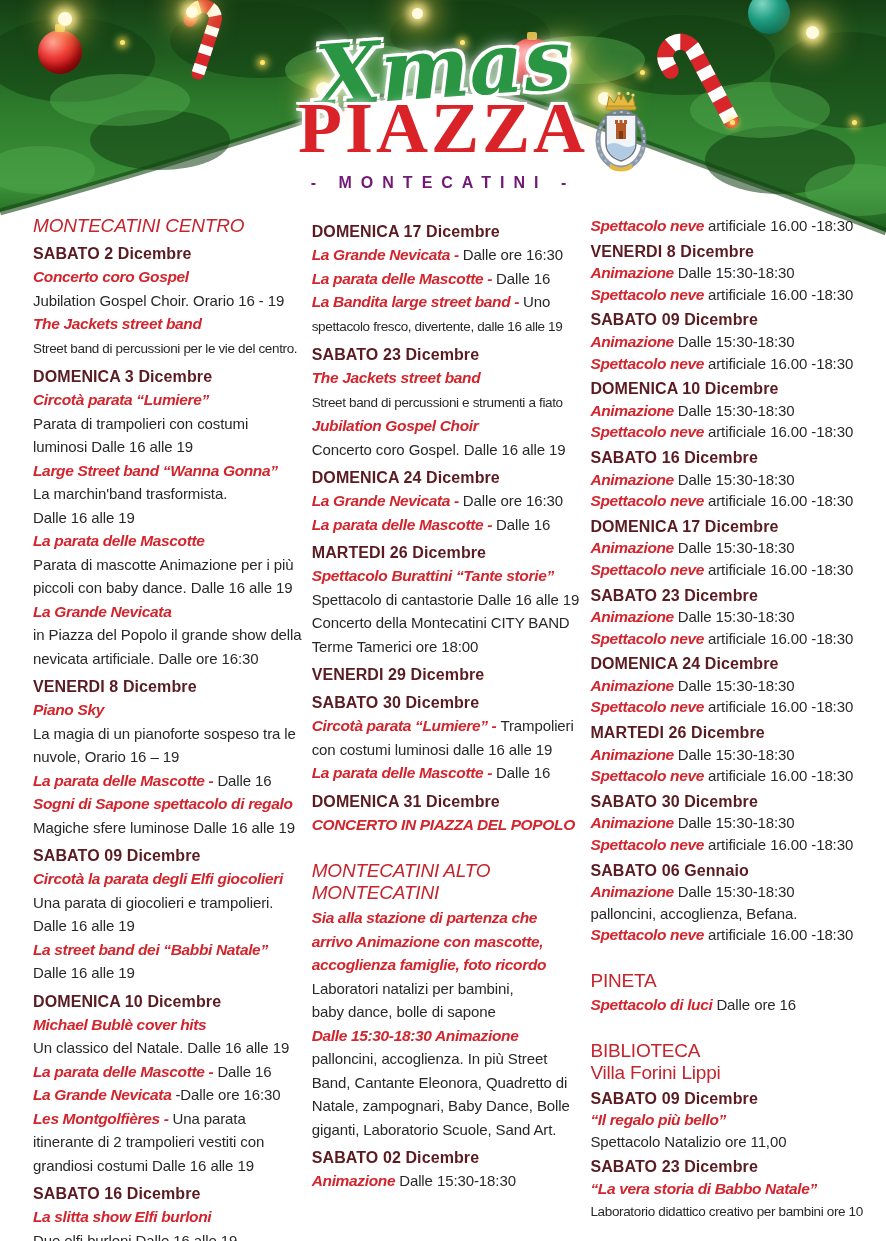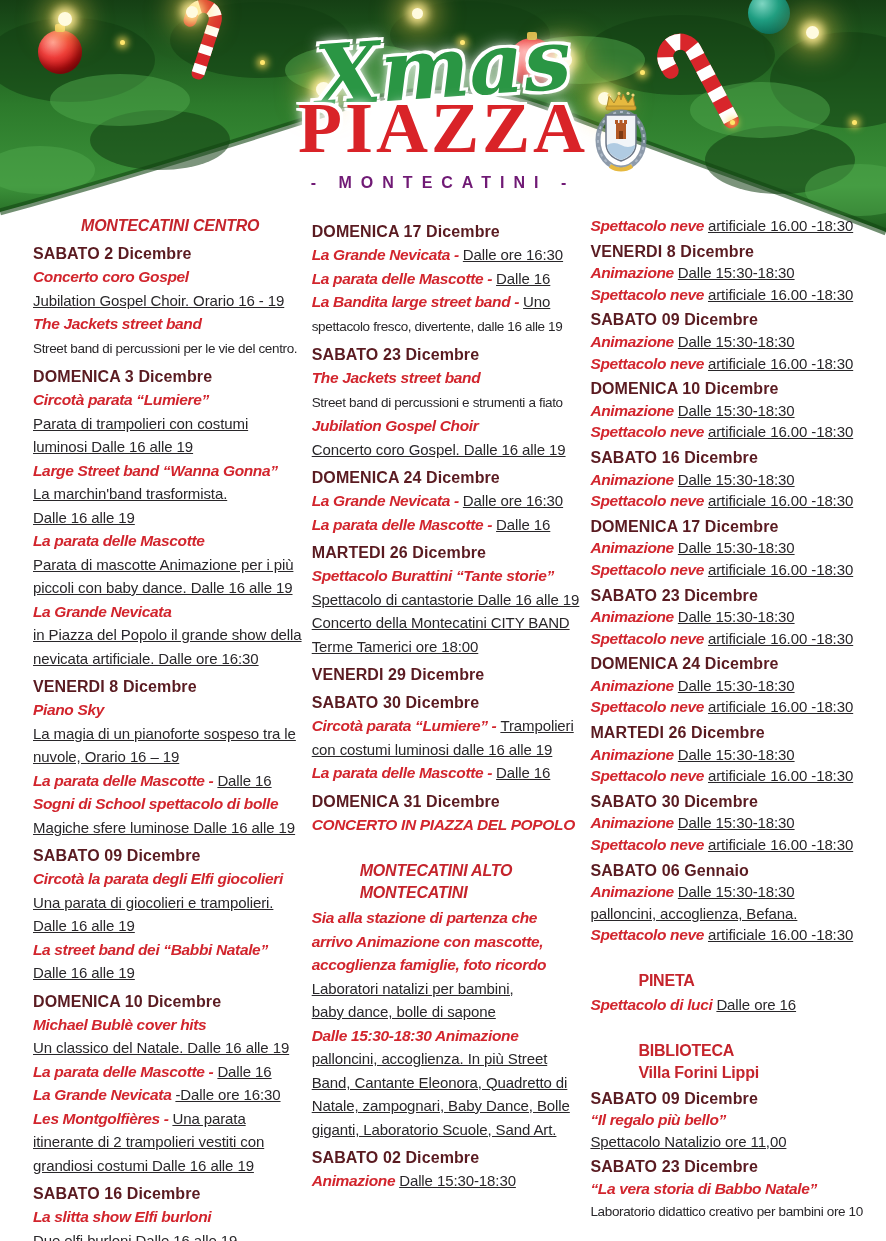--- a/index.html
+++ b/index.html
@@ -57,33 +57,33 @@
   }
   .crest{position:absolute; z-index:6; left:592px; top:90px;}
   
   .content{
     position:relative; z-index:3;
     display:flex; padding:10px 12px 0 33px;
   }
   .col{width:272px; margin-right:9px;}
   .col.c3{width:286px; margin-right:0;}
   .section{
-    color:var(--sec); font-weight:700; font-size:16px; line-height:22px;
-    letter-spacing:-0.2px; margin-bottom:2px;margin-left:48px;
+    color:var(--sec); font-weight:400; font-size:19px; line-height:22px;
+    letter-spacing:-0.2px; margin-bottom:2px;
   }
   .section.it{font-style:italic;}
   .date{
     color:var(--maroon); font-weight:700; font-size:16px; line-height:23px;
     margin-top:5px; letter-spacing:0.1px;
   }
   .line{font-size:15px; line-height:23.5px; letter-spacing:-0.1px;}
   .c3 .line{line-height:21.6px;}
   .c3 .date{line-height:21.6px; margin-top:4px;}
   .r{color:var(--red); font-style:italic; font-weight:bold; font-size:15.5px; letter-spacing:-0.35px;}
-  .b{color:var(--ink);text-decoration:underline;}
+  .b{color:var(--ink);}
   .c{color:var(--ink); font-size:13.5px; letter-spacing:-0.35px;margin-top:30px;}
   .gap{margin-top:24px;}
 </style>
 </head>
 <body>
 
 <div class="header">
 
   <svg class="garland-svg" width="886" height="240" viewBox="0 0 886 240">
     <defs>
@@ -187,21 +187,21 @@
       <p class="line"><span class="b">La marchin'band trasformista.</span></p>
       <p class="line"><span class="b">Dalle 16 alle 19</span></p>
       <p class="line"><span class="r">La parata delle Mascotte</span></p>
       <p class="line"><span class="b">Parata di mascotte Animazione per i più piccoli con baby dance. Dalle 16 alle 19</span></p>
       <p class="line"><span class="r">La Grande Nevicata</span></p>
       <p class="line"><span class="b">in Piazza del Popolo il grande show della nevicata artificiale. Dalle ore 16:30</span></p>
       <div class="date">VENERDI 8 Dicembre</div>
       <p class="line"><span class="r">Piano Sky</span></p>
       <p class="line"><span class="b">La magia di un pianoforte sospeso tra le nuvole, Orario  16 – 19</span></p>
       <p class="line"><span class="r">La parata delle Mascotte - </span><span class="b"> Dalle 16</span></p>
-      <p class="line"><span class="r">Sogni di School spettacolo di bolle</span></p>
+      <p class="line"><span class="r">Sogni di Sapone spettacolo di regalo</span></p>
       <p class="line"><span class="b">Magiche sfere luminose Dalle 16 alle 19</span></p>
       <div class="date">SABATO 09 Dicembre</div>
       <p class="line"><span class="r">Circotà la parata degli Elfi giocolieri</span></p>
       <p class="line"><span class="b">Una parata di giocolieri e trampolieri. Dalle 16 alle 19</span></p>
       <p class="line"><span class="r">La street band dei “Babbi Natale”</span></p>
       <p class="line"><span class="b">Dalle 16 alle 19</span></p>
       <div class="date">DOMENICA 10 Dicembre</div>
       <p class="line"><span class="r">Michael Bublè cover hits</span></p>
       <p class="line"><span class="b">Un classico del Natale. Dalle 16 alle 19</span></p>
       <p class="line"><span class="r">La parata delle Mascotte - </span><span class="b"> Dalle 16</span></p>

